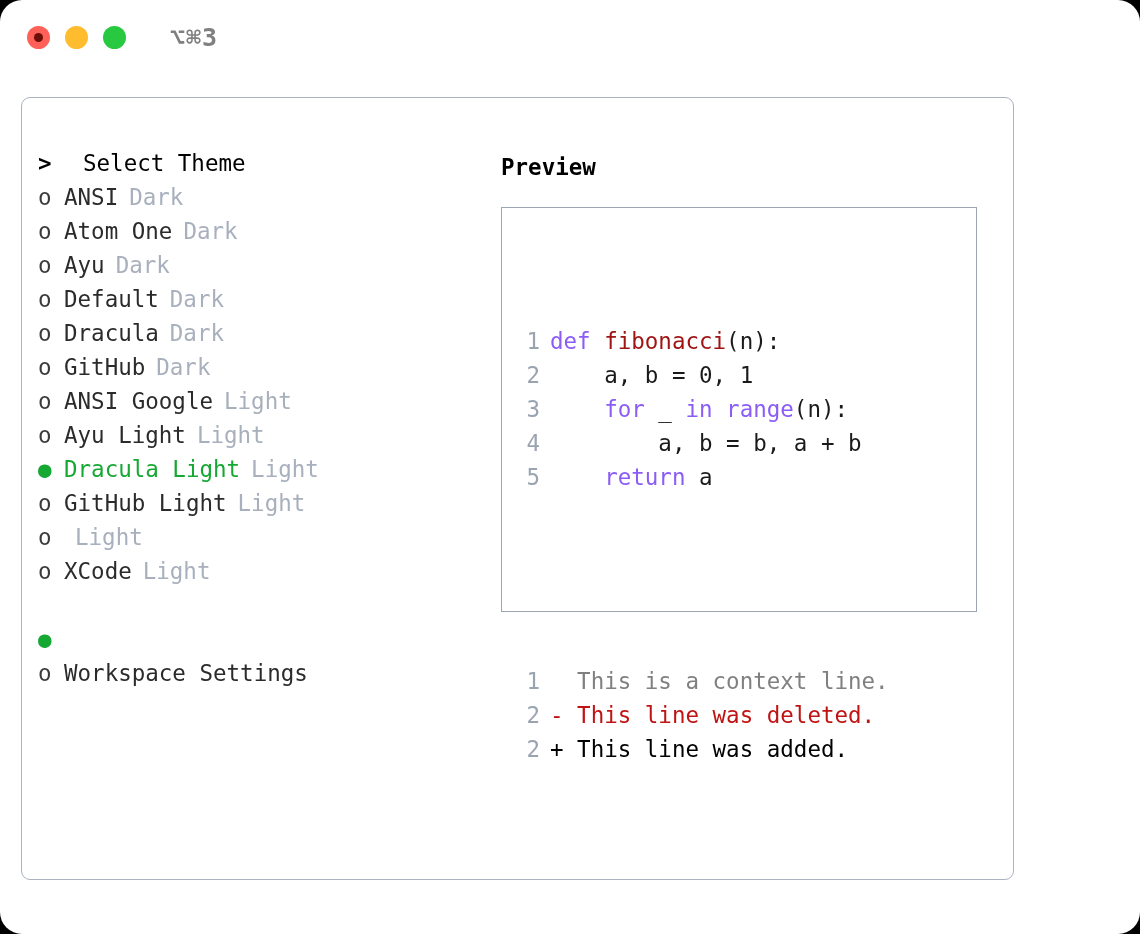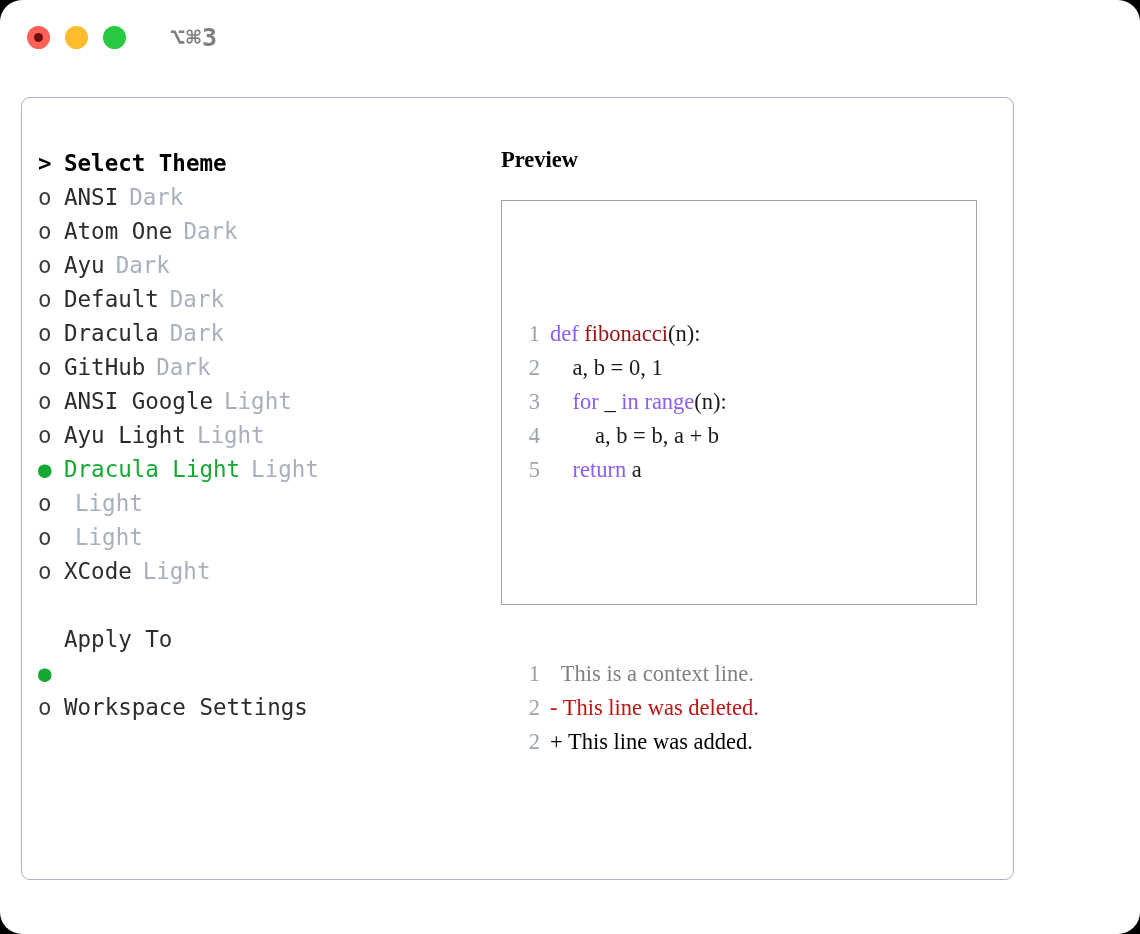--- a/index.html
+++ b/index.html
@@ -110,41 +110,40 @@
     text-align: left;
   }
   .marker.dot-sel {
     color: #15a832;
   }
   .heading-row .marker {
     font-weight: bold;
     color: #000000;
   }
   .label { color: #2b2b2b; }
-  .label.heading { font-weight: bold; color: #000000; }
+  .label.heading { font-weight: normal; color: #000000; margin-left: 19px; }
   .label.selected { color: #15a832; }
   .variant { color: #a8b0bd; margin-left: 11px; }
 
   .spacer-row { height: 34px; }
 
   #hint {
     margin-top: 18px;
     font-size: 22.5px;
     line-height: 34px;
     color: #a3abb8;
     width: 405px;
   }
 
   
   #right-col {
     position: absolute;
     left: 479px;
-    top: 45px;
+    top: 52px;
     width: 500px;
-    font-family: Liberation Serif, serif;
   }
   #preview-title {
     font-size: 22.5px;
     line-height: 34px;
     font-weight: bold;
     color: #000000;
     white-space: pre;
   }
   #preview-box {
     margin-top: 23px;
@@ -207,31 +206,27 @@
         <div id="theme-list">
             <div class="row"><span class="marker">o</span><span class="label">ANSI</span><span class="variant">Dark</span></div>
             <div class="row"><span class="marker">o</span><span class="label">Atom One</span><span class="variant">Dark</span></div>
             <div class="row"><span class="marker">o</span><span class="label">Ayu</span><span class="variant">Dark</span></div>
             <div class="row"><span class="marker">o</span><span class="label">Default</span><span class="variant">Dark</span></div>
             <div class="row"><span class="marker">o</span><span class="label">Dracula</span><span class="variant">Dark</span></div>
             <div class="row"><span class="marker">o</span><span class="label">GitHub</span><span class="variant">Dark</span></div>
             <div class="row"><span class="marker">o</span><span class="label">ANSI Google</span><span class="variant">Light</span></div>
             <div class="row"><span class="marker">o</span><span class="label">Ayu Light</span><span class="variant">Light</span></div>
             <div class="row"><span class="marker dot-sel">●</span><span class="label selected">Dracula Light</span><span class="variant">Light</span></div>
-            <div class="row"><span class="marker">o</span><span class="variant">Light</span></div>
+            <div class="row"><span class="marker">o</span><span class="label">GitHub Light</span><span class="variant">Light</span></div>
             <div class="row"><span class="marker">o</span><span class="variant">Light</span></div>
             <div class="row"><span class="marker">o</span><span class="label">XCode</span><span class="variant">Light</span></div>
           </div>
 
         <div class="spacer-row"></div>
 
-        <div class="row">
-          <span class="marker"> </span>
-          <span class="label">Apply To</span>
-        </div>
 
         <div id="apply-to-list">
             <div class="row"><span class="marker dot-sel">●</span></div>
             <div class="row"><span class="marker">o</span><span class="label">Workspace Settings</span></div>
           </div>
 
       </div>
 
       <div id="right-col">
         <div id="preview-title">Preview</div>

